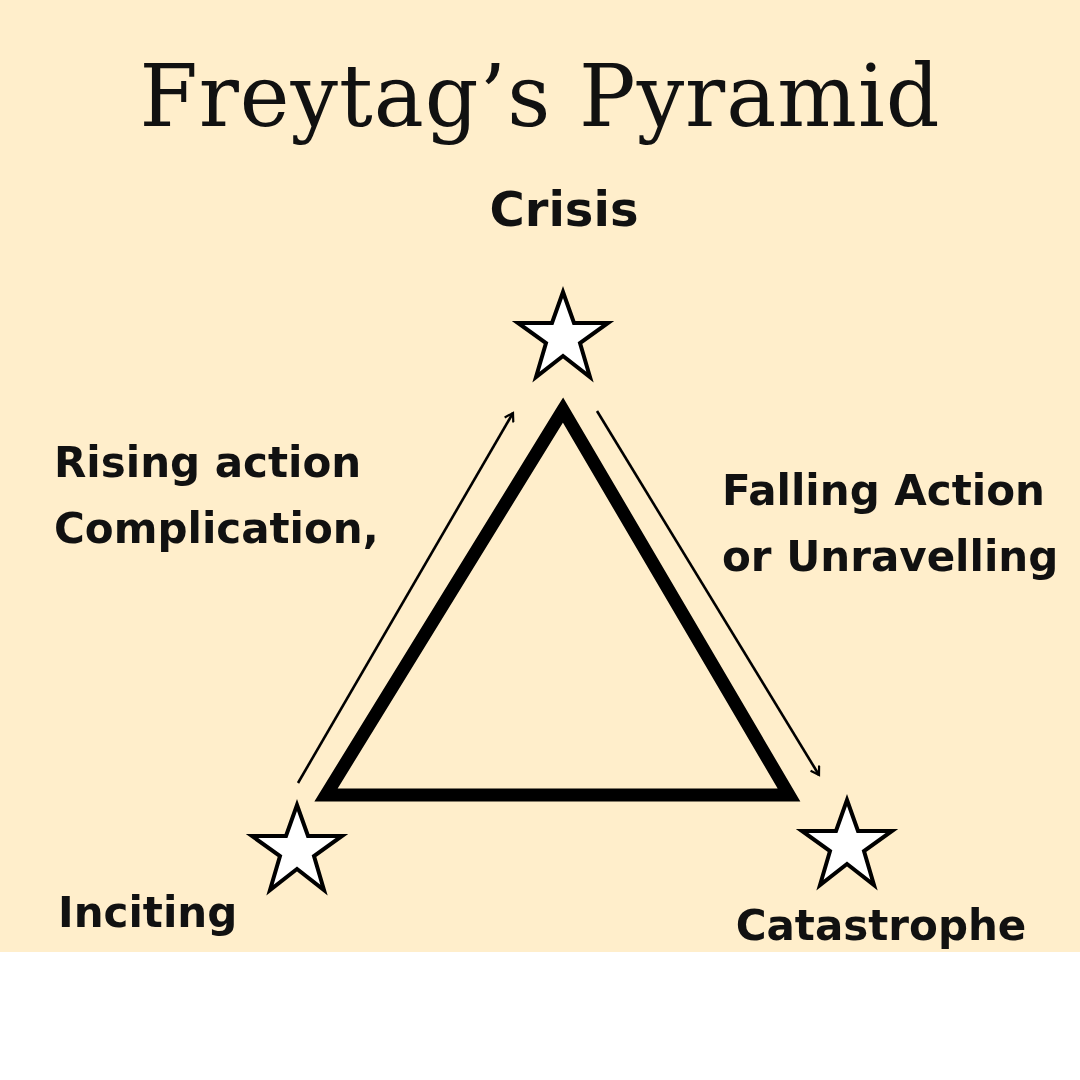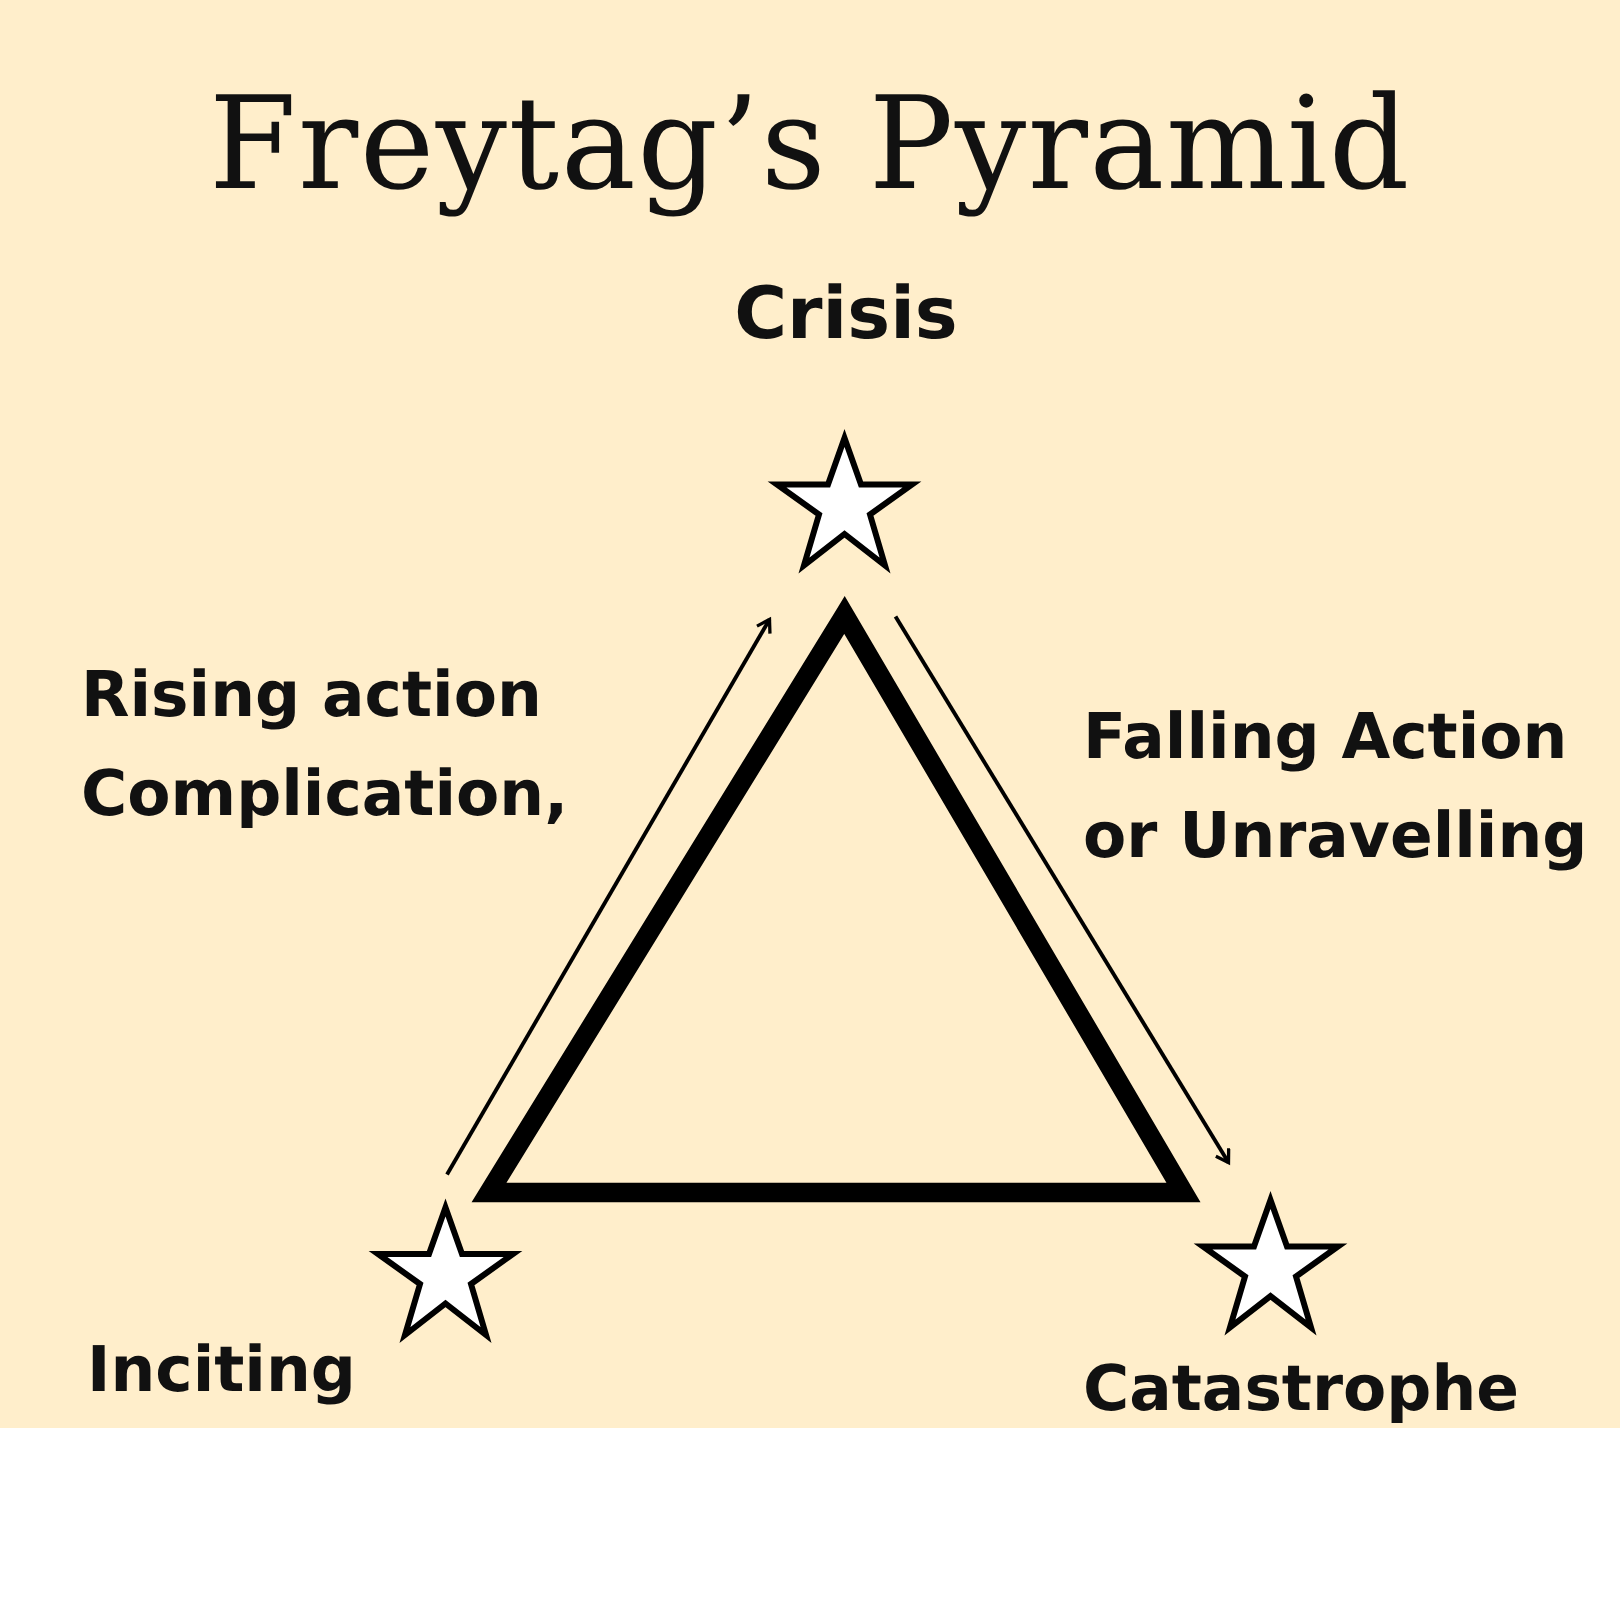--- a/index.html
+++ b/index.html
@@ -12,21 +12,21 @@
   }
   .label {
     position: absolute; font-family: "DejaVu Sans", sans-serif; font-weight: bold;
     color: #111; font-size: 42px; line-height: 66px; white-space: nowrap;
   }
   .crisis { left: 0; width: 1128px; top: 176px; text-align: center; font-size: 48px; }
   .rising { left: 54px; top: 430px; }
   .falling { left: 722px; top: 430px; margin-top: 28px; }
   .inciting { left: 54px; top: 880px; }
   .inciting .l1 { display:block; padding-left: 4px; }
-  .catastrophe { left: 722px; top: 893px; width: 318px; text-align: left; }
+  .catastrophe { left: 722px; top: 893px; width: 318px; text-align: center; }
   .label span { display: block; }
   svg.diagram { position: absolute; left: 0; top: 0; }
 </style>
 </head>
 <body>
 
 <div class="canvas">
 
   <div class="title">Freytag’s Pyramid</div>
 

